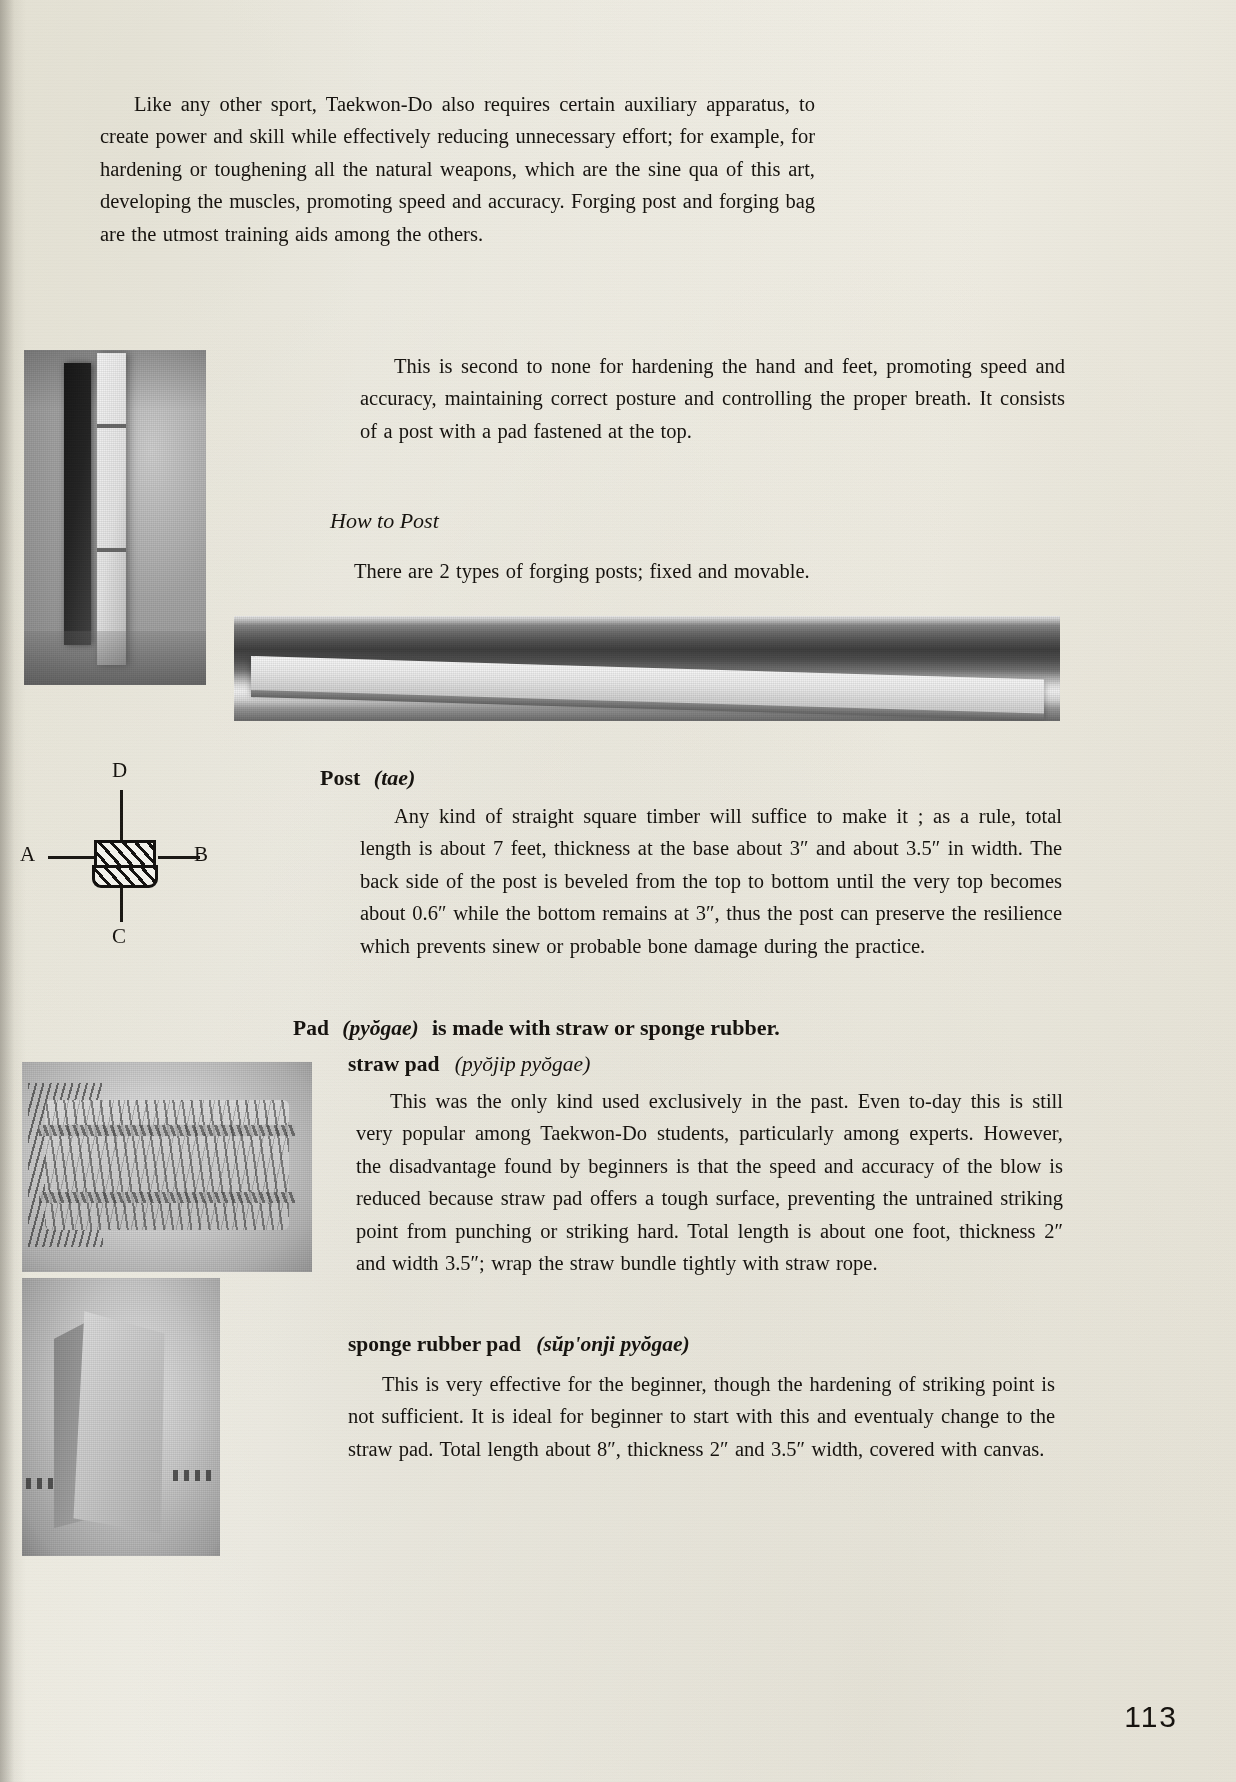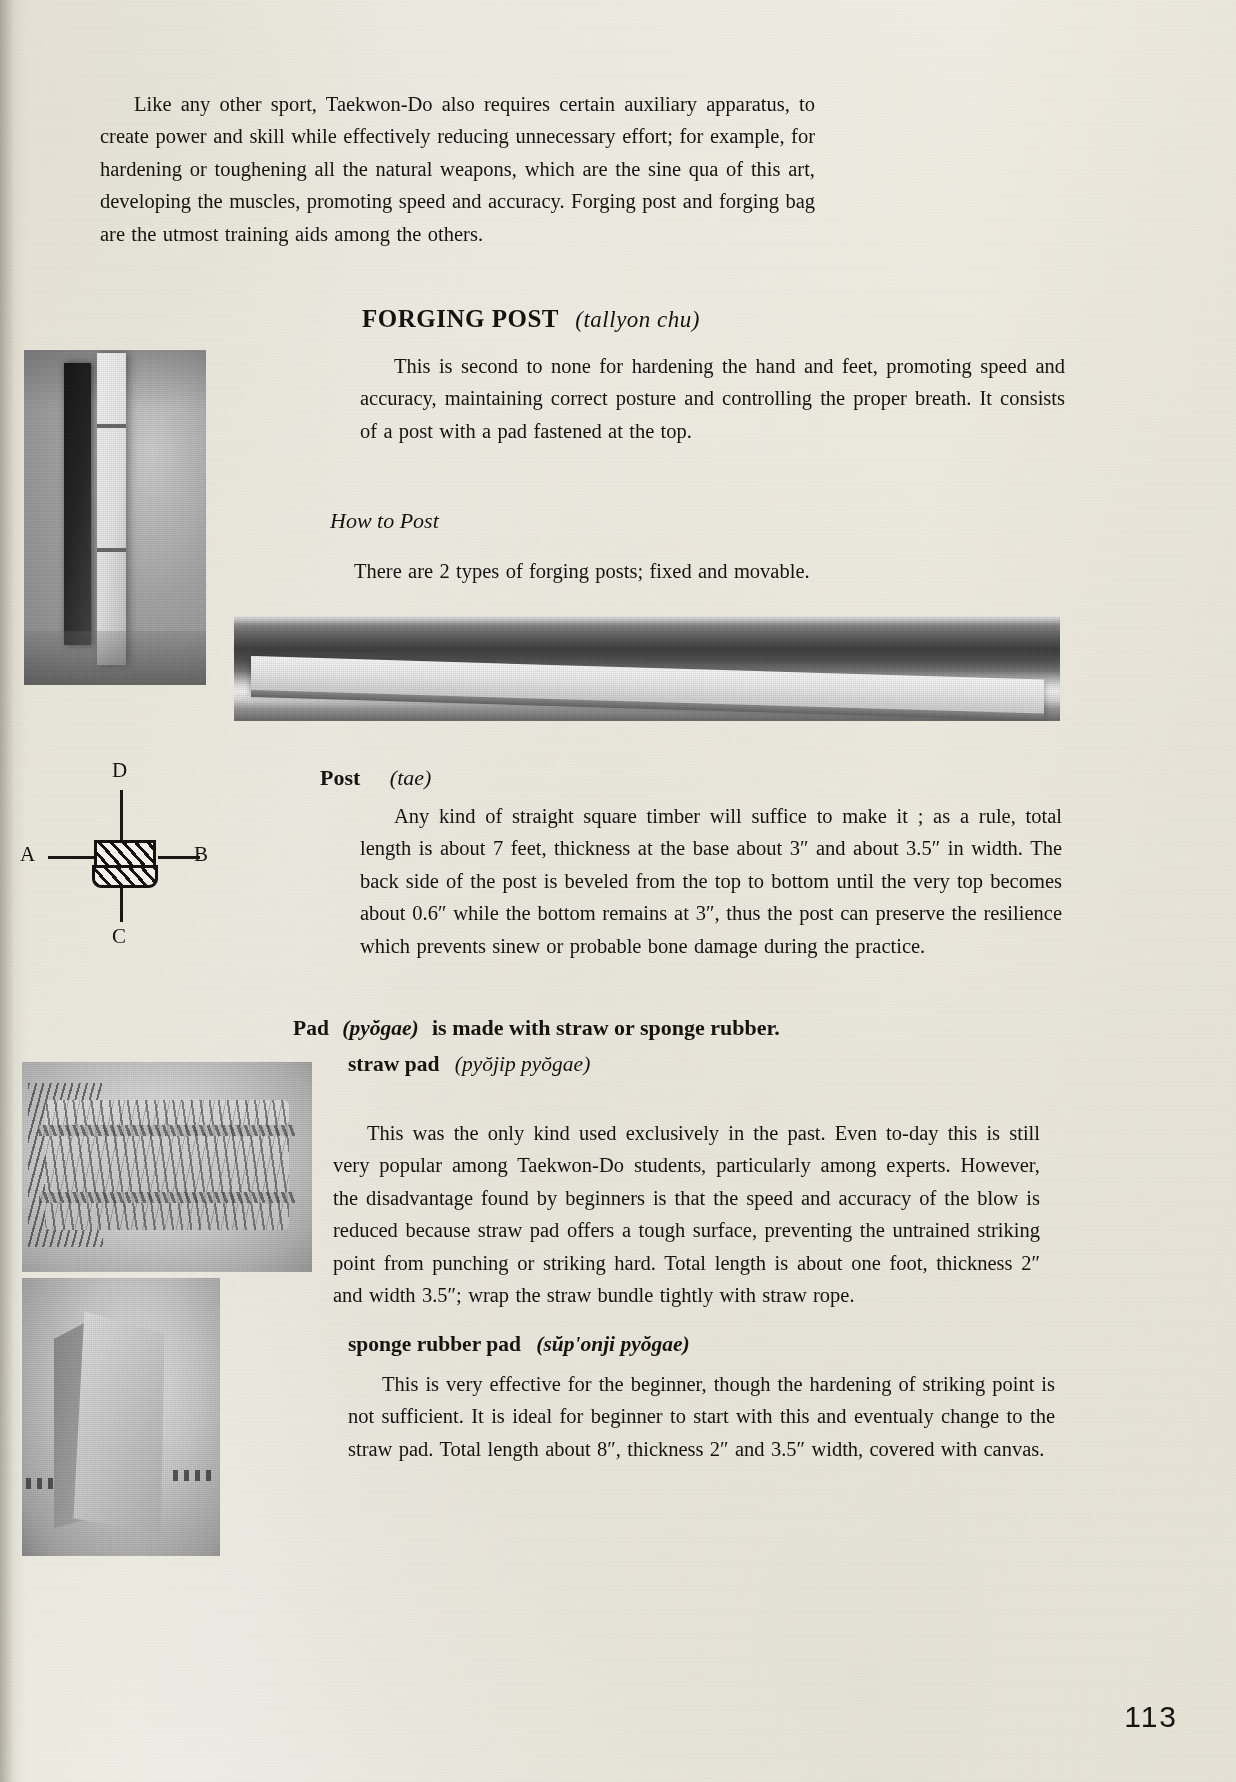--- a/index.html
+++ b/index.html
@@ -236,24 +236,20 @@
   </div>
 
   <div class="plate" id="plate-post" style="left:24px; top:350px; width:182px; height:335px;">
     <div class="post-dark"></div>
     <div class="post-light"></div>
     <div class="post-band" style="top:22%;"></div>
     <div class="post-band" style="top:59%;"></div>
     <div class="ground"></div>
   </div>
 
-  <div class="h-section" style="left:362px; top:305px; font-size:25px;">
-    <span>FORGING POST</span>
-    <span class="rom" style="font-size:23px; margin-left:10px;">(tallyon chu)</span>
-  </div>
 
   <div class="body-p" style="left:360px; top:350px; width:705px;">
     <span class="ind"></span><span>This is second to none for  hardening  the hand and  feet,  promoting speed and  accuracy,  maintaining  correct  posture  and  controlling  the proper breath. It consists of a post with a pad fastened at the top.</span>
   </div>
 
   <div class="subhead-it" style="left:330px; top:508px;">How to Post</div>
 
   <div class="body-p" style="left:320px; top:555px; width:560px;">
     <span class="ind"></span><span>There are 2 types of forging posts; fixed and movable.</span>
   </div>
@@ -281,21 +277,21 @@
 
     <div style="position:absolute; left:148px; top:98px; width:42px; height:3px; background:#1a1814;"></div>
     <div class="lbl" style="left:184px; top:84px;">B</div>
 
     <div style="position:absolute; left:110px; top:126px; width:3px; height:38px; background:#1a1814;"></div>
     <div class="lbl" style="left:102px; top:166px;">C</div>
   </div>
 
   <div class="subhead" style="left:320px; top:765px;">
     <span>Post</span>
-    <span class="rom" style="font-weight:normal; margin-left:24px;">(tae)</span>
+    <span class="rom" style="font-weight:bold; margin-left:8px;">(tae)</span>
   </div>
 
   <div class="body-p" style="left:360px; top:800px; width:702px;">
     <span class="ind"></span><span>Any kind of straight  square timber will suffice to  make  it ; as a rule, total length is about 7 feet, thickness at the base about  3″ and about 3.5″ in width.  The  back  side of  the  post  is beveled  from the top  to bottom until the very top becomes  about 0.6″ while the bottom remains at 3″,  thus the  post  can  preserve  the  resilience  which  prevents  sinew  or  probable bone damage during the practice.</span>
   </div>
 
   <div class="subhead" style="left:293px; top:1015px; font-size:21.5px;">
     <span>Pad</span>
     <span class="rom" style="font-weight:bold; margin-left:8px;">(pyŏgae)</span>
     <span style="font-weight:bold; margin-left:8px; font-size:22px;">is made with  straw or sponge rubber.</span>
@@ -306,21 +302,21 @@
     <div class="straw-bundle"></div>
     <div class="rope" style="top:30%;"></div>
     <div class="rope" style="top:62%;"></div>
   </div>
 
   <div class="subhead" style="left:348px; top:1052px; font-size:21.5px;">
     <span>straw pad</span>
     <span class="rom" style="font-weight:normal; margin-left:10px;">(pyŏjip pyŏgae)</span>
   </div>
 
-  <div class="body-p" style="left:333px; top:1085px; width:707px;margin-top:32px;">
+  <div class="body-p" style="left:356px; top:1085px; width:707px;">
     <span class="ind"></span><span>This was the only kind used exclusively in the past.  Even to-day this is still very popular among  Taekwon-Do students,  particularly among experts.  However, the disadvantage found by beginners is that the speed and accuracy of the  blow  is reduced  because  straw pad offers a tough surface, preventing the  untrained striking point from punching or striking hard. Total length is about one foot, thickness 2″ and width  3.5″; wrap the straw bundle tightly with straw rope.</span>
   </div>
 
   <div class="plate" id="plate-sponge" style="left:22px; top:1278px; width:198px; height:278px;">
     <div class="block-side"></div>
     <div class="block-face"></div>
     <div class="dots-l"></div>
     <div class="dots-r"></div>
   </div>
 

